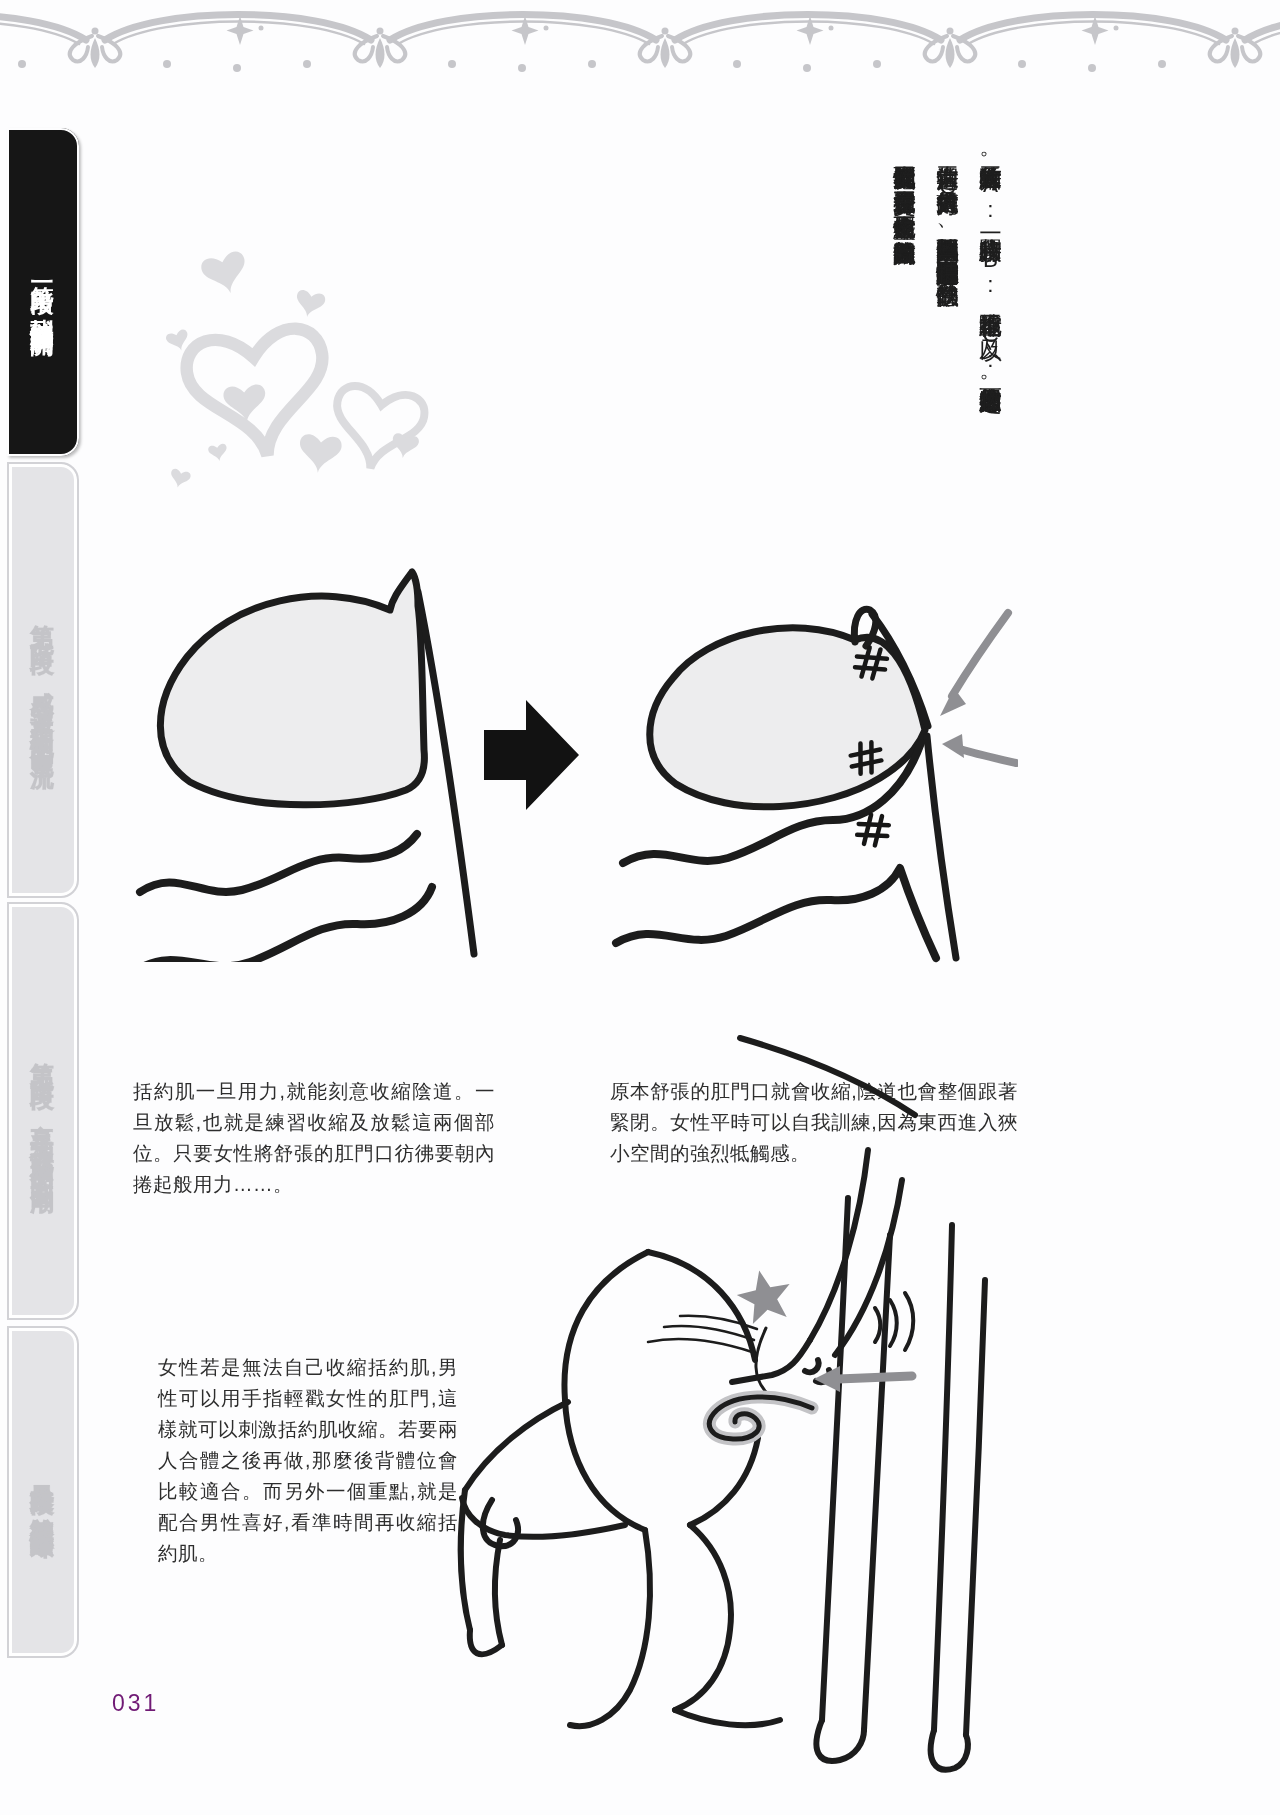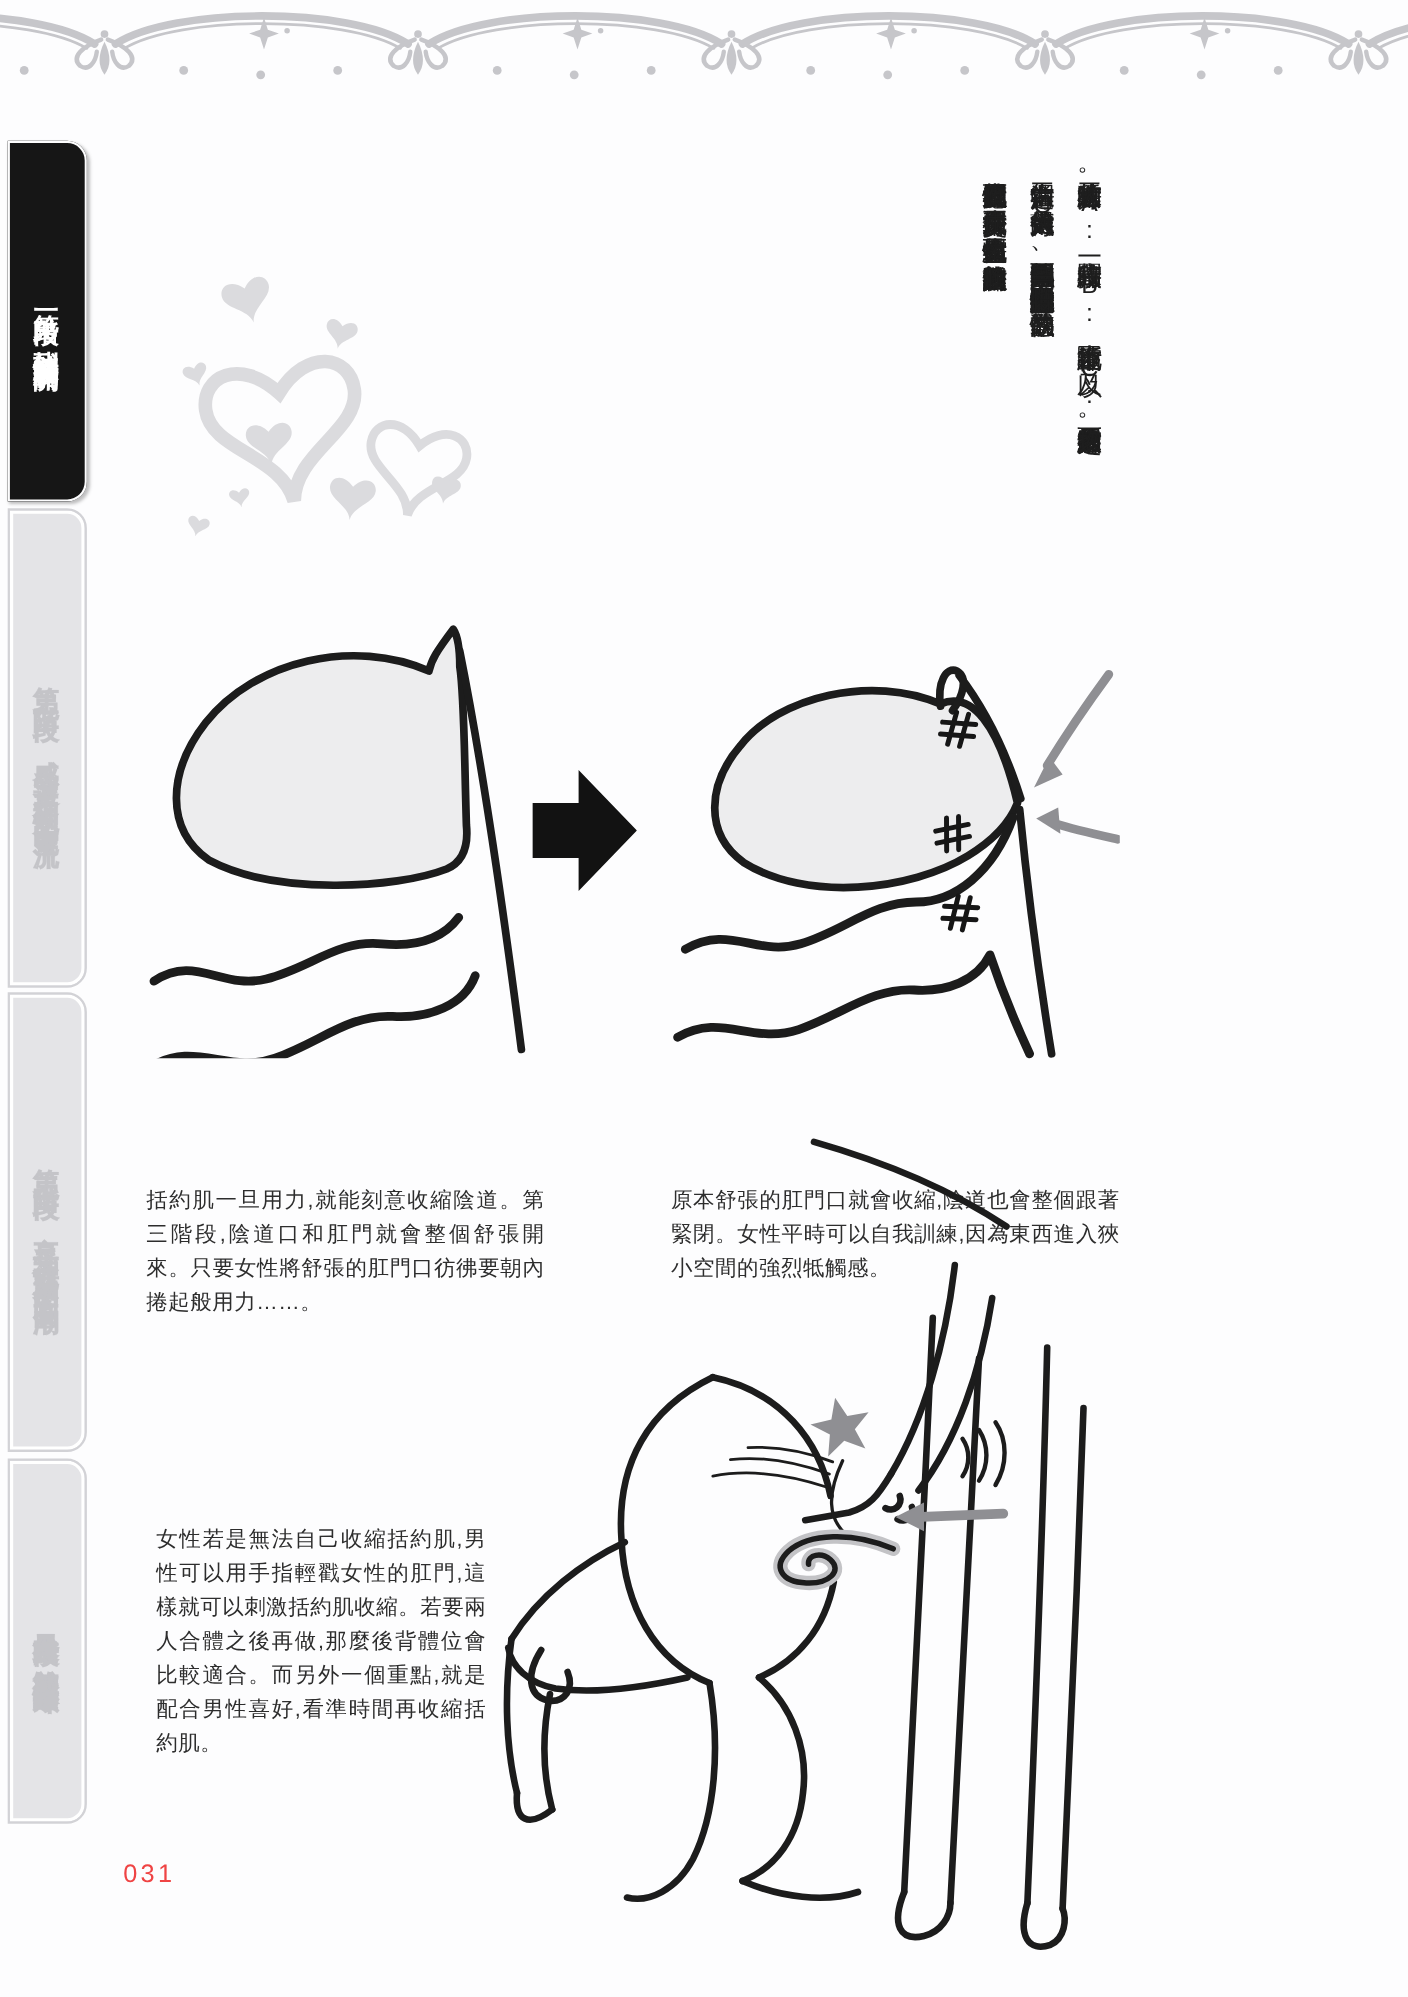--- a/index.html
+++ b/index.html
@@ -55,25 +55,25 @@
   .fig-arrow{left:484px;top:700px;}
   .fig-right{left:588px;top:558px;}
   .fig-bottom{left:420px;top:1030px;}
   
   .caption{
     position:absolute;font-size:19.5px;line-height:31px;
     color:#2d2d2d;letter-spacing:.5px;text-align:justify;
   }
   .cap-left{left:133px;top:1076px;width:362px;}
   .cap-right{left:610px;top:1076px;width:408px;}
-  .cap-bottom{left:142px;top:1352px;width:300px;margin-top:32px;}
+  .cap-bottom{left:158px;top:1352px;width:300px;}
   
   .pagenum{
     position:absolute;left:112px;top:1690px;
-    font-size:23px;color:#ef4444;letter-spacing:3px;
+    font-size:23px;color:#701a75;letter-spacing:3px;
   }
 </style>
 </head>
 <body>
 
 <svg class="lace" width="1280" height="88" viewBox="0 0 1280 88">
   <defs>
     <g id="lace-u" stroke="#c6c6ca" fill="none" stroke-linecap="round">
       <path d="M10,36 C62,2 224,2 276,36" stroke-width="7"></path>
       <path d="M18,40 C68,10 219,10 269,40" stroke-width="2.5"></path>
@@ -176,21 +176,21 @@
     </g>
   </g>
   <g stroke="#8f8f93" stroke-width="8" fill="none" stroke-linecap="round">
     <path d="M420,55 C398,85 378,115 364,138"></path>
     <polygon points="352,158 366,130 378,146" fill="#8f8f93" stroke="none"></polygon>
     <path d="M428,205 C406,200 388,196 372,191"></path>
     <polygon points="354,186 374,176 376,200" fill="#8f8f93" stroke="none"></polygon>
   </g>
 </svg>
 
-<div class="caption cap-left">括約肌一旦用力,就能刻意收縮陰道。第三階段,陰道口和肛門就會整個舒張開來。只要女性將舒張的肛門口彷彿要朝內捲起般用力……。</div>
+<div class="caption cap-left">括約肌一旦用力,就能刻意收縮陰道。一旦放鬆,也就是練習收縮及放鬆這兩個部位。只要女性將舒張的肛門口彷彿要朝內捲起般用力……。</div>
 <div class="caption cap-right">原本舒張的肛門口就會收縮,陰道也會整個跟著緊閉。女性平時可以自我訓練,因為東西進入狹小空間的強烈牴觸感。</div>
 
 <svg class="fig fig-bottom" width="600" height="760" viewBox="0 0 600 760">
   <g stroke="#1c1c1c" stroke-width="6" fill="none" stroke-linecap="round" stroke-linejoin="round">
 
     <path d="M320,8 C390,28 450,55 495,85"></path>
 
     <path d="M448,120 C440,190 420,260 390,310"></path>
     <path d="M482,150 C472,215 450,280 415,325"></path>
 

